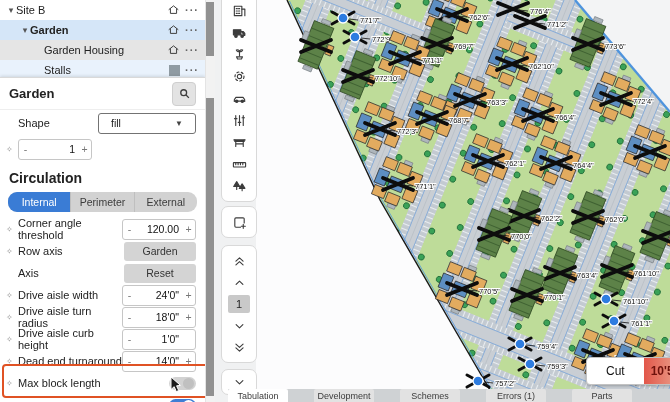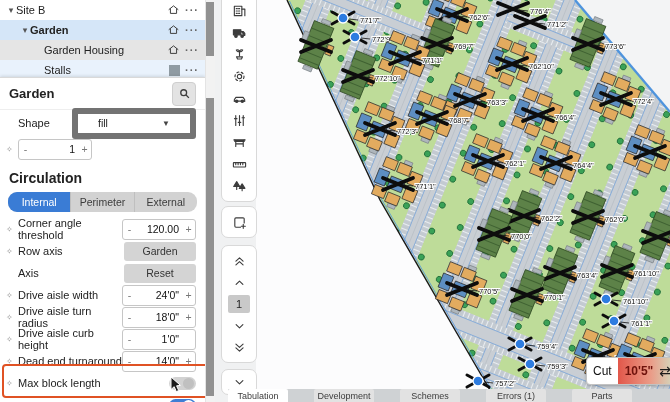--- a/index.html
+++ b/index.html
@@ -26,22 +26,22 @@
   .insp-row{height:26px;display:flex;align-items:center;padding:0 9px;}
   .insp-row.sm{height:22px;}
   .diamond{width:12px;font-size:8px;color:#8a8a8a;margin-left:-3px;}
   .r-label{flex:1;font-size:11px;}
   .stepper{width:72px;height:19px;border:1px solid #c6c6c6;border-radius:3px;background:#fff;
            display:flex;align-items:center;font-size:10.5px;}
   .stepper .st-minus,.stepper .st-plus{width:13px;text-align:center;color:#777;}
   .stepper .st-val{flex:1;text-align:right;padding-right:3px;color:#111;}
   .btn-gray{width:72px;height:19px;background:#d4d4d4;border-radius:3px;font-size:10.5px;
             display:flex;align-items:center;justify-content:center;color:#333;}
-  .select{width:72px;height:19px;border:6px solid #737373;border-radius:3px;background:#fff;
-          display:flex;align-items:center;font-size:10.5px;padding:0 20px;}
+  .select{width:72px;height:19px;border:1px solid #737373;border-radius:3px;background:#fff;
+          display:flex;align-items:center;font-size:10.5px;padding:0 12px;}
   .select .sel-val{flex:1;}
   .select .sel-car{font-size:8px;color:#444;}
   .toggle{width:27px;height:13px;border-radius:7px;background:#d2d2d2;position:relative;margin-left:45px;}
   .toggle .knob{position:absolute;top:1px;width:11px;height:11px;border-radius:50%;background:#c0c0c0;right:2px;}
   .toggle.on{background:#3f7ed5;}
   .toggle.on .knob{background:#fff;}
   #section-title{font-size:14px;font-weight:bold;padding:8px 9px 4px 9px;}
   #segmented{margin:2px 8px 6px 8px;height:20px;background:#d2d2d2;border-radius:9px;display:flex;overflow:hidden;}
   .seg{flex:1;display:flex;align-items:center;justify-content:center;font-size:10.5px;color:#3c3c3c;
        border-right:1px solid #bfbfbf;}
@@ -71,21 +71,21 @@
   #tabbar{position:absolute;left:228px;right:0;bottom:0;height:13px;background:#cfd2d4;display:flex;
           z-index:4;align-items:flex-end;gap:24px;}
   .btab{width:60px;height:13px;margin-right:2px;background:#e2e2e2;border-radius:2px 2px 0 0;
         font-size:9px;color:#3c3c3c;display:flex;align-items:center;justify-content:center;white-space:nowrap;}
   .btab.active{background:#fff;}
 
   
   #cut-badge{position:absolute;left:586px;top:357px;height:26px;z-index:4;display:flex;align-items:stretch;
              background:#fff;border:1px solid #c2c2c2;border-radius:4px;overflow:hidden;
              box-shadow:0 1px 3px rgba(0,0,0,.25);}
-  #cut-label{display:flex;align-items:center;padding:0 6px;font-size:12px;color:#111;background:#fff;border-radius:7px;}
+  #cut-label{display:flex;align-items:center;padding:0 19px;font-size:12px;color:#111;background:#fff;border-radius:7px;}
   #cut-value-wrap{display:flex;align-items:center;gap:6px;padding:0 7px;
                   background:linear-gradient(90deg,#e2574a 0%,#ea9c88 55%,#cfe4c8 100%);}
   #cut-value{font-size:12px;font-weight:bold;color:#6e120c;}
   #cut-swap{font-size:14px;color:#1c1c1c;}
 </style>
 </head>
 <body>
 
 <div id="app">
 

